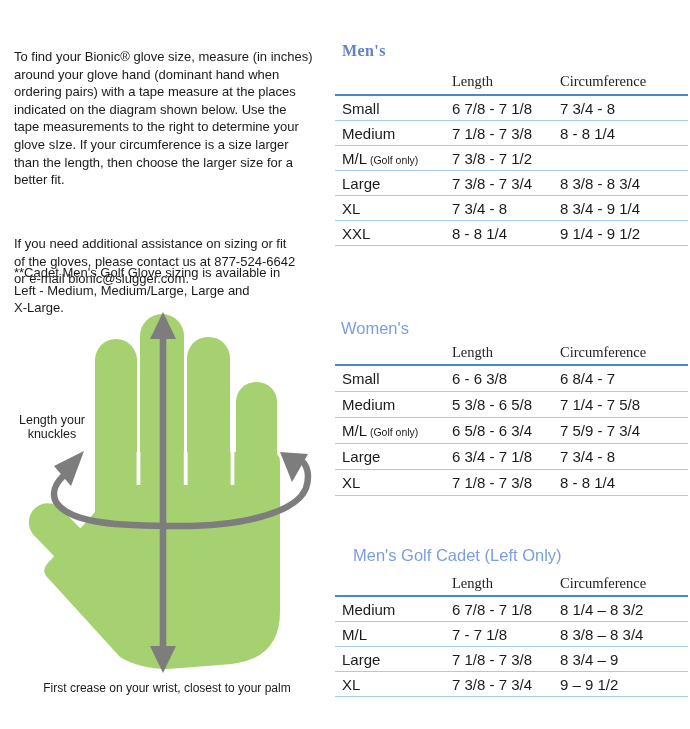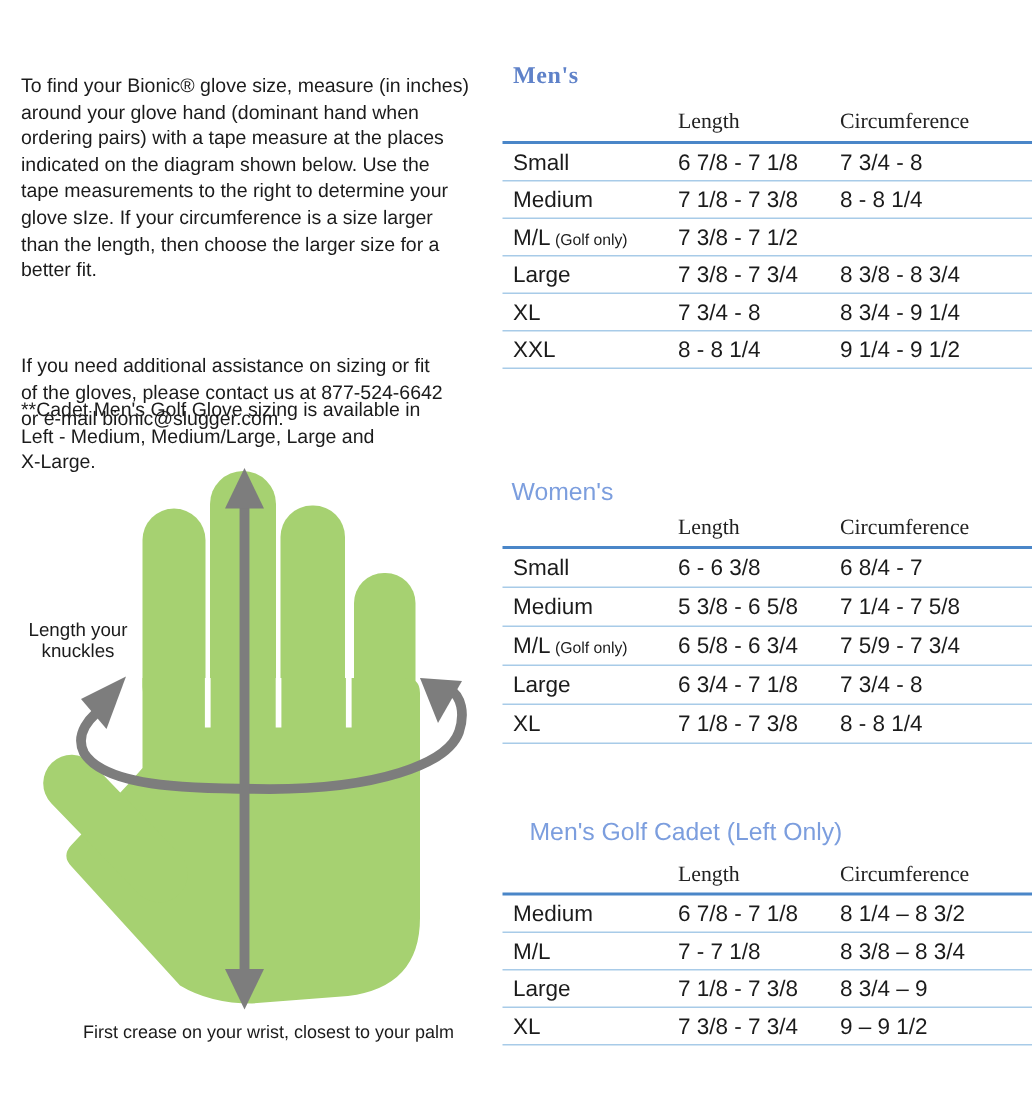--- a/index.html
+++ b/index.html
@@ -10,21 +10,21 @@
     --blue-title-serif:#5f82c9; --blue-title:#7c9ede;
     --line-strong:#4a86c8; --line-light:#a8cbe8;
   }
   .para{position:absolute;font-size:13px;line-height:17.6px;white-space:pre;color:var(--text);}
   #p1{left:14px;top:48px;}
   #p2{left:14px;top:203px;margin-top:32px;}
   #p3{left:14px;top:264px;}
 
   .label{position:absolute;color:var(--text);}
   #knuckles-label{left:8px;top:414px;width:88px;text-align:center;font-size:12.5px;line-height:13.8px;white-space:pre;}
-  #wrist-label{left:0px;top:681px;width:334px;text-align:center;font-size:12px;padding-left:12px;}
+  #wrist-label{left:0px;top:681px;width:334px;text-align:center;font-size:12px;}
 
   svg.hand{position:absolute;left:0;top:312px;}
   .fill-green{fill:var(--green);}
   .fill-gray{fill:var(--gray);}
   .stroke-gray{stroke:var(--gray);stroke-width:6.5px;fill:none;}
   .fill-white{fill:#ffffff;}
 
   .section-title{position:absolute;margin:0;font-weight:normal;}
   #mens-title{left:342px;top:42px;font-family:"Liberation Serif",serif;font-weight:bold;
               font-size:16px;letter-spacing:.4px;color:var(--blue-title-serif);}

